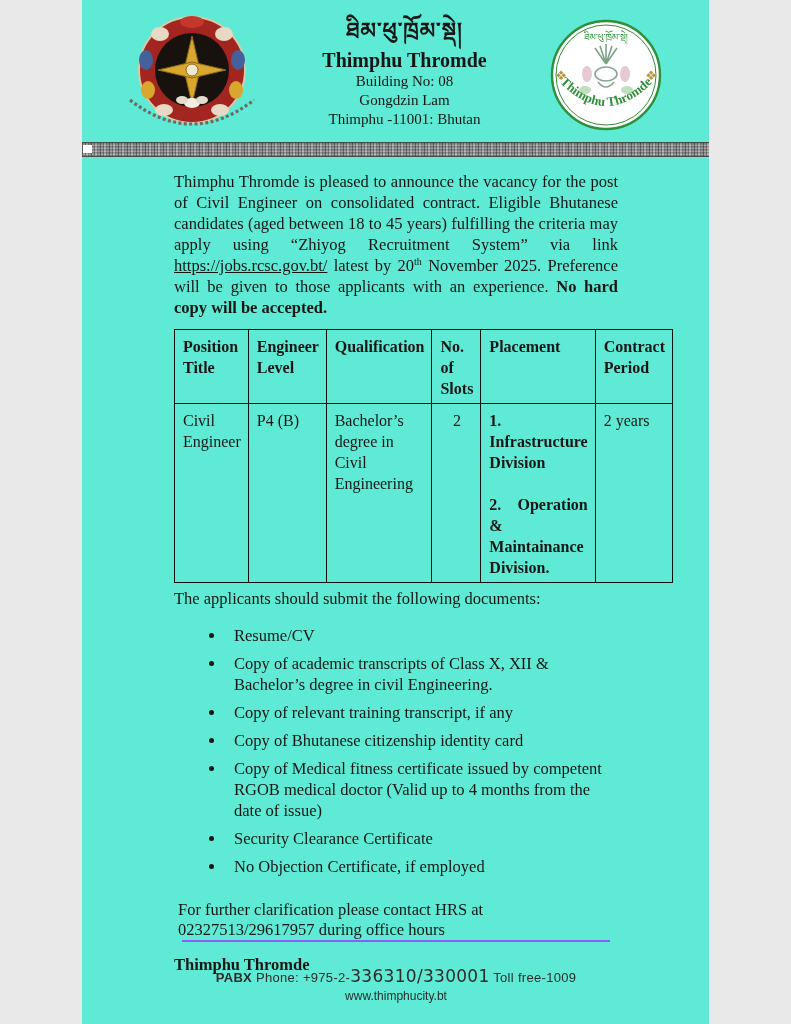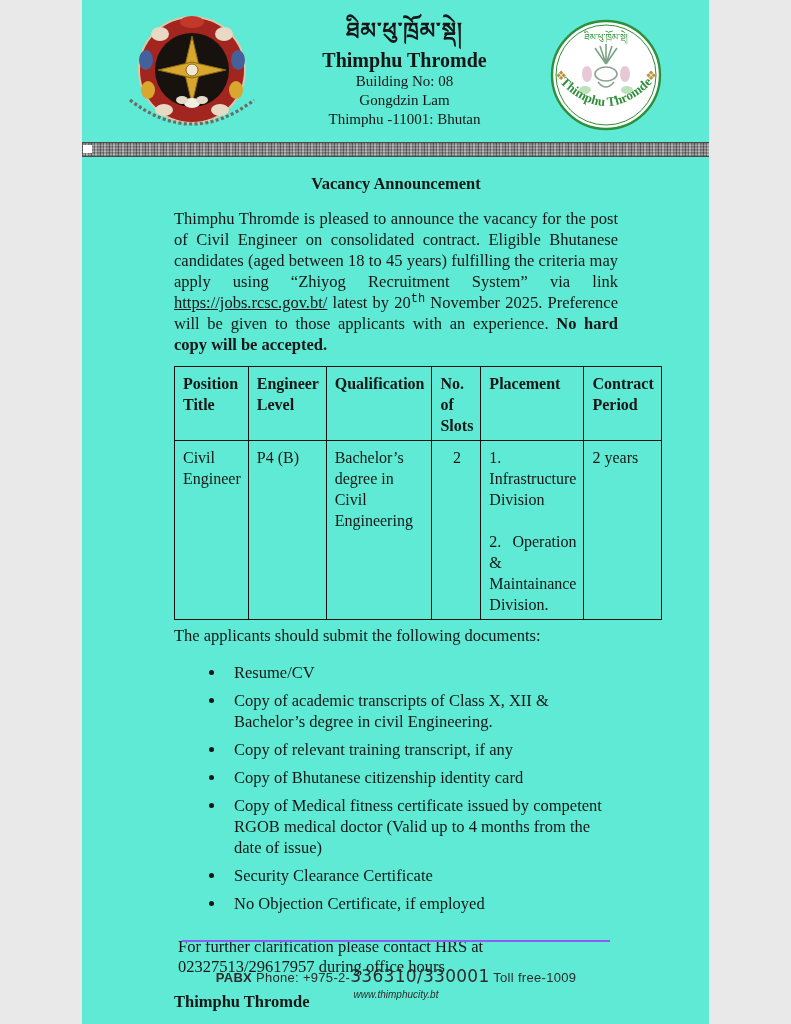--- a/index.html
+++ b/index.html
@@ -79,41 +79,41 @@
     margin:14px 0 0 0;
     font-size:16.5px;
     line-height:21px;
     text-align:justify;
   }
   .para a.link{
     color:inherit;
     text-decoration:underline;
     cursor:pointer;
   }
-  .para sup{font-size:12px;line-height:0;font-family:Liberation Mono, monospace;}
+  .para sup{font-size:10px;line-height:0;}
   .para b{font-weight:bold;}
   
   table.vacancy{
     width:100%;
     border-collapse:collapse;
     margin-top:11px;
     font-size:16px;
   }
   table.vacancy th, table.vacancy td{
     border:1.7px solid #111;
     vertical-align:top;
     padding:6px 7px 4px 8px;
     line-height:21px;
   }
   table.vacancy th{
     text-align:left;
     font-weight:bold;
     height:58px;
   }
-  th.just, td.just{text-align:justify;}
+  th.just, td.just{text-align:justify;font-weight:bold;}
   td.center{text-align:center;}
   tr.bodyrow td{height:128px;}
   td.placement p{margin:0;}
   td.placement p.gap{margin-top:21px;}
   
   .intro{
     margin:5px 0 0 0;
     font-size:16.5px;
     line-height:21px;
   }
@@ -148,22 +148,21 @@
     border-top:2px solid #8b5cf6;
     text-align:center;
     font-family:"Liberation Sans", sans-serif;
     color:#2b2b2b;
     padding-top:24px;
   }
   .footer-phone{font-size:13px;letter-spacing:.3px;}
   .footer-phone .bignum{font-size:17px;font-family:"DejaVu Sans", sans-serif;font-weight:400;}
   .website{
     margin-top:3px;
-    font-size:10px;
-    font-style:italic;
+    font-size:12px;
     cursor:pointer;
   }
 </style>
 </head>
 <body>
 
 <div class="page">
 
   <div class="header">
 
@@ -231,21 +230,20 @@
         </text>
       </svg>
     </div>
   </div>
 
   <div class="band"></div>
 
   <div class="content">
 
 
-    <div class="title">Vacancy Announcement</div>
 
     <p class="para"><span>Thimphu Thromde is pleased to announce the vacancy for the post of Civil Engineer on consolidated contract. Eligible Bhutanese candidates (aged between 18 to 45 years) fulfilling the criteria may apply using “Zhiyog Recruitment System” via link </span><a class="link">https://jobs.rcsc.gov.bt/</a><span> latest by 20</span><sup>th</sup><span> November 2025. Preference will be given to those applicants with an experience. </span><b>No hard copy will be accepted.</b></p>
 
     <table class="vacancy">
       <colgroup>
         <col style="width:20.6%">
           <col style="width:11.7%">
           <col style="width:26.9%">
         <col style="width:11.2%">
           <col style="width:18.6%">

